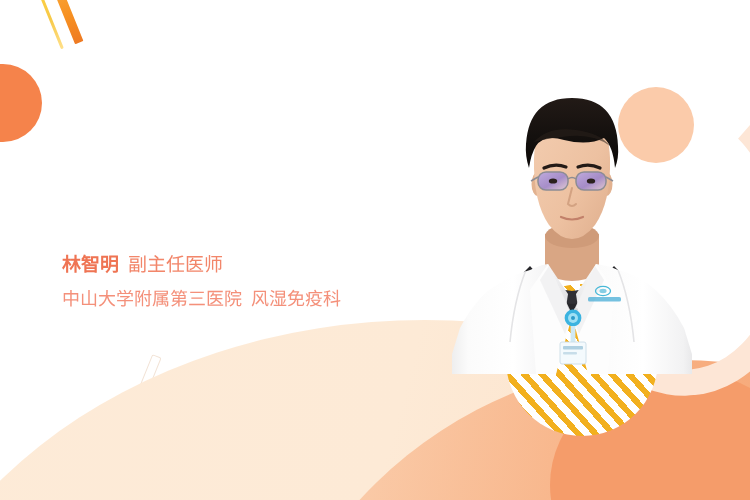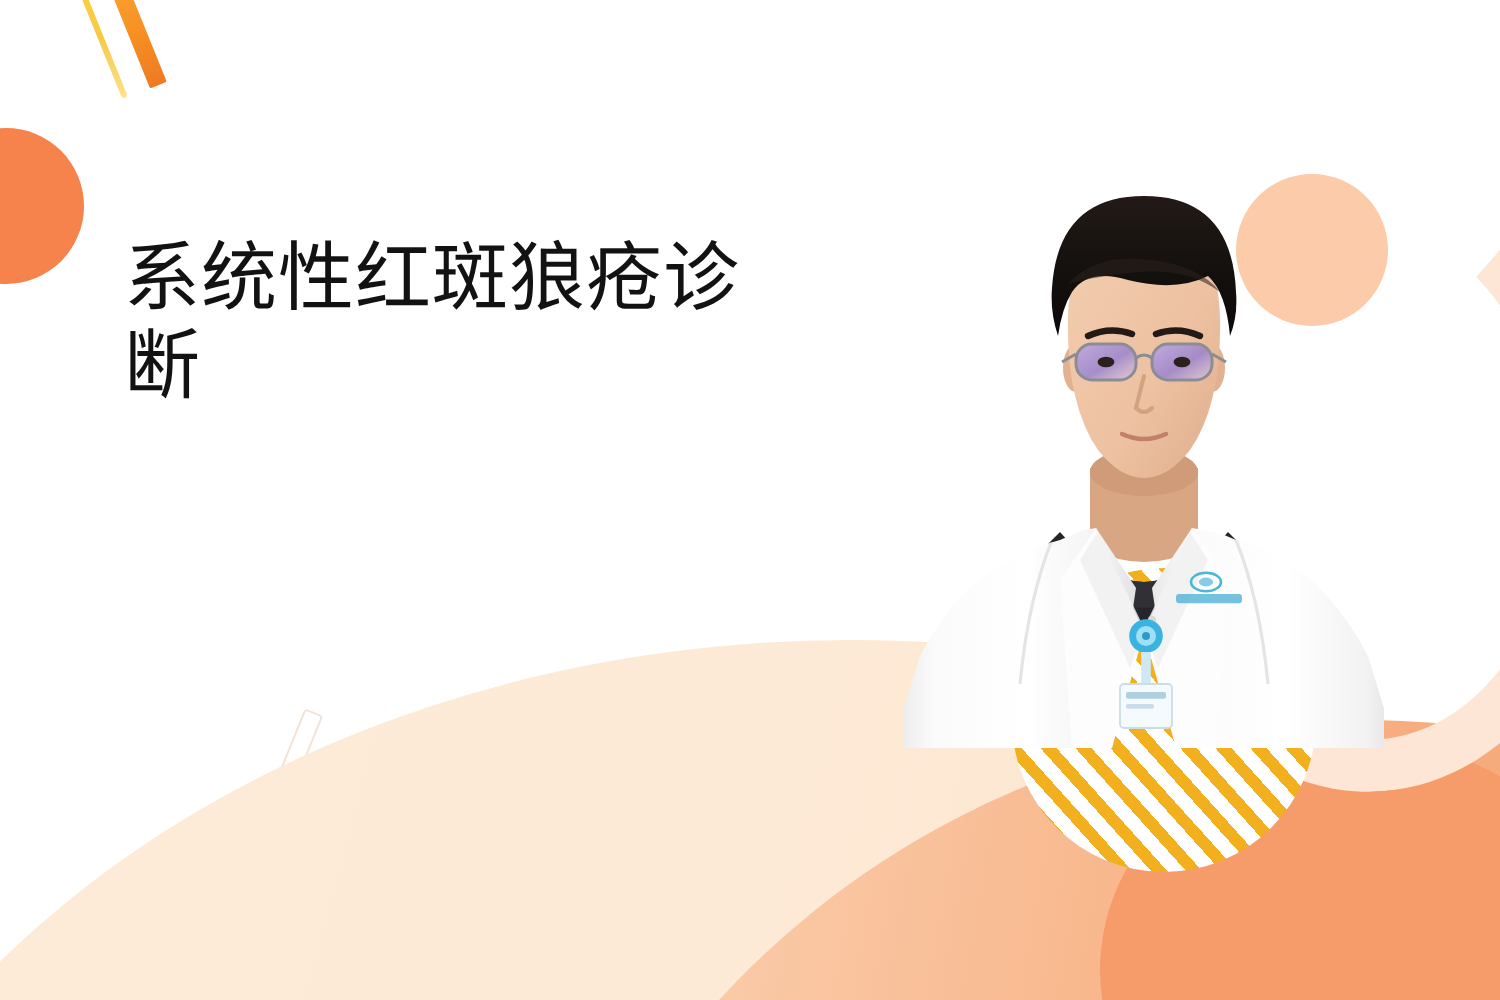--- a/index.html
+++ b/index.html
@@ -342,18 +342,23 @@
 
       <ellipse cx="101" cy="97" rx="4.2" ry="2.6" fill="#2A201C"></ellipse>
       <ellipse cx="139" cy="97" rx="4.2" ry="2.6" fill="#2A201C"></ellipse>
 
       <path d="M120 104 L116 120 Q120 124 124 120" stroke="#D3A282" stroke-width="2" fill="none" stroke-linecap="round"></path>
 
       <path d="M109 133 Q120 138 131 133" stroke="#C2806A" stroke-width="2.2" fill="none" stroke-linecap="round"></path>
     </svg>
   </div>
 
-  <div class="text-block">
-    <h1 class="title">系统性红斑狼疮诊断</h1>
+
+  <div class="credit-block">
+    <div class="credit-line">
+      <span class="credit-name">林智明</span><span class="credit-role">副主任医师</span>
+    </div>
+    <div class="credit-line credit-line-2">
+      <span>中山大学附属第三医院</span><span class="credit-dept">风湿免疫科</span>
+    </div>
   </div>
 
-
 </div>
 
 </body></html>

